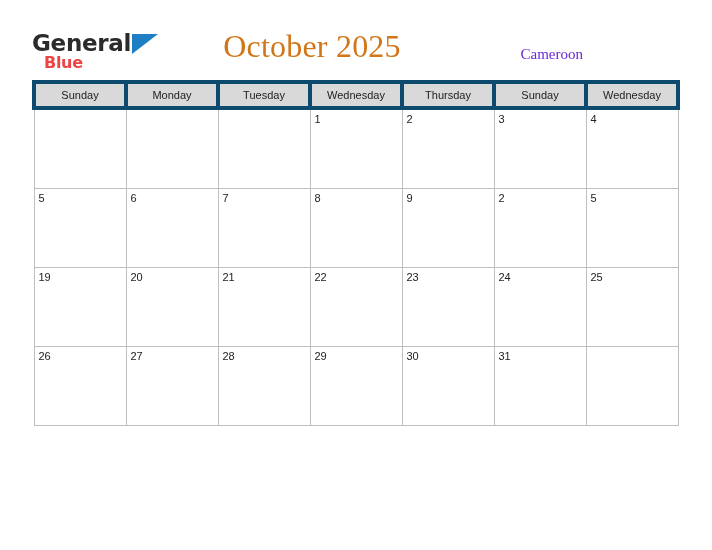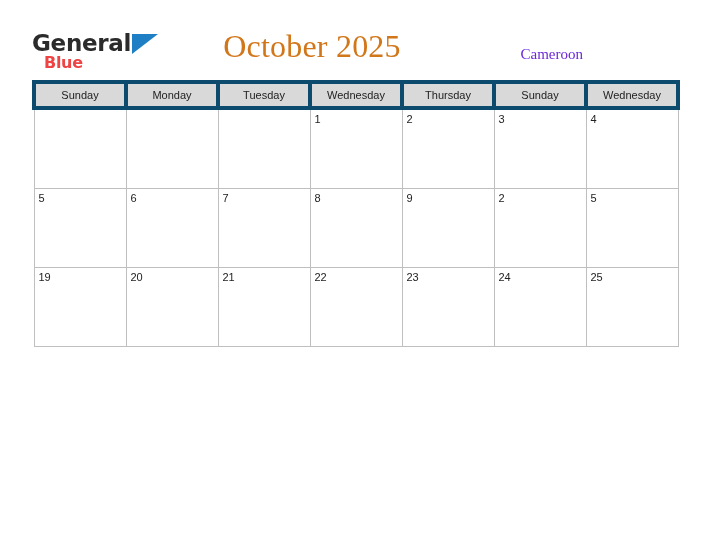--- a/index.html
+++ b/index.html
@@ -210,16 +210,39 @@
         <td>
             <span class="daynum">23</span>
           </td>
         <td>
             <span class="daynum">24</span>
           </td>
         <td>
             <span class="daynum">25</span>
           </td>
       </tr>
+      <tr>
+        <td>
+            <span class="daynum">26</span>
+          </td>
+        <td>
+            <span class="daynum">27</span>
+          </td>
+        <td>
+            <span class="daynum">28</span>
+          </td>
+        <td>
+            <span class="daynum">29</span>
+          </td>
+        <td>
+            <span class="daynum">30</span>
+          </td>
+        <td>
+            <span class="daynum">31</span>
+          </td>
+        <td class="empty">
+            <span class="daynum"></span>
+          </td>
+      </tr>
     </tbody>
   </table>
 
 </div>
 
 </body></html>

